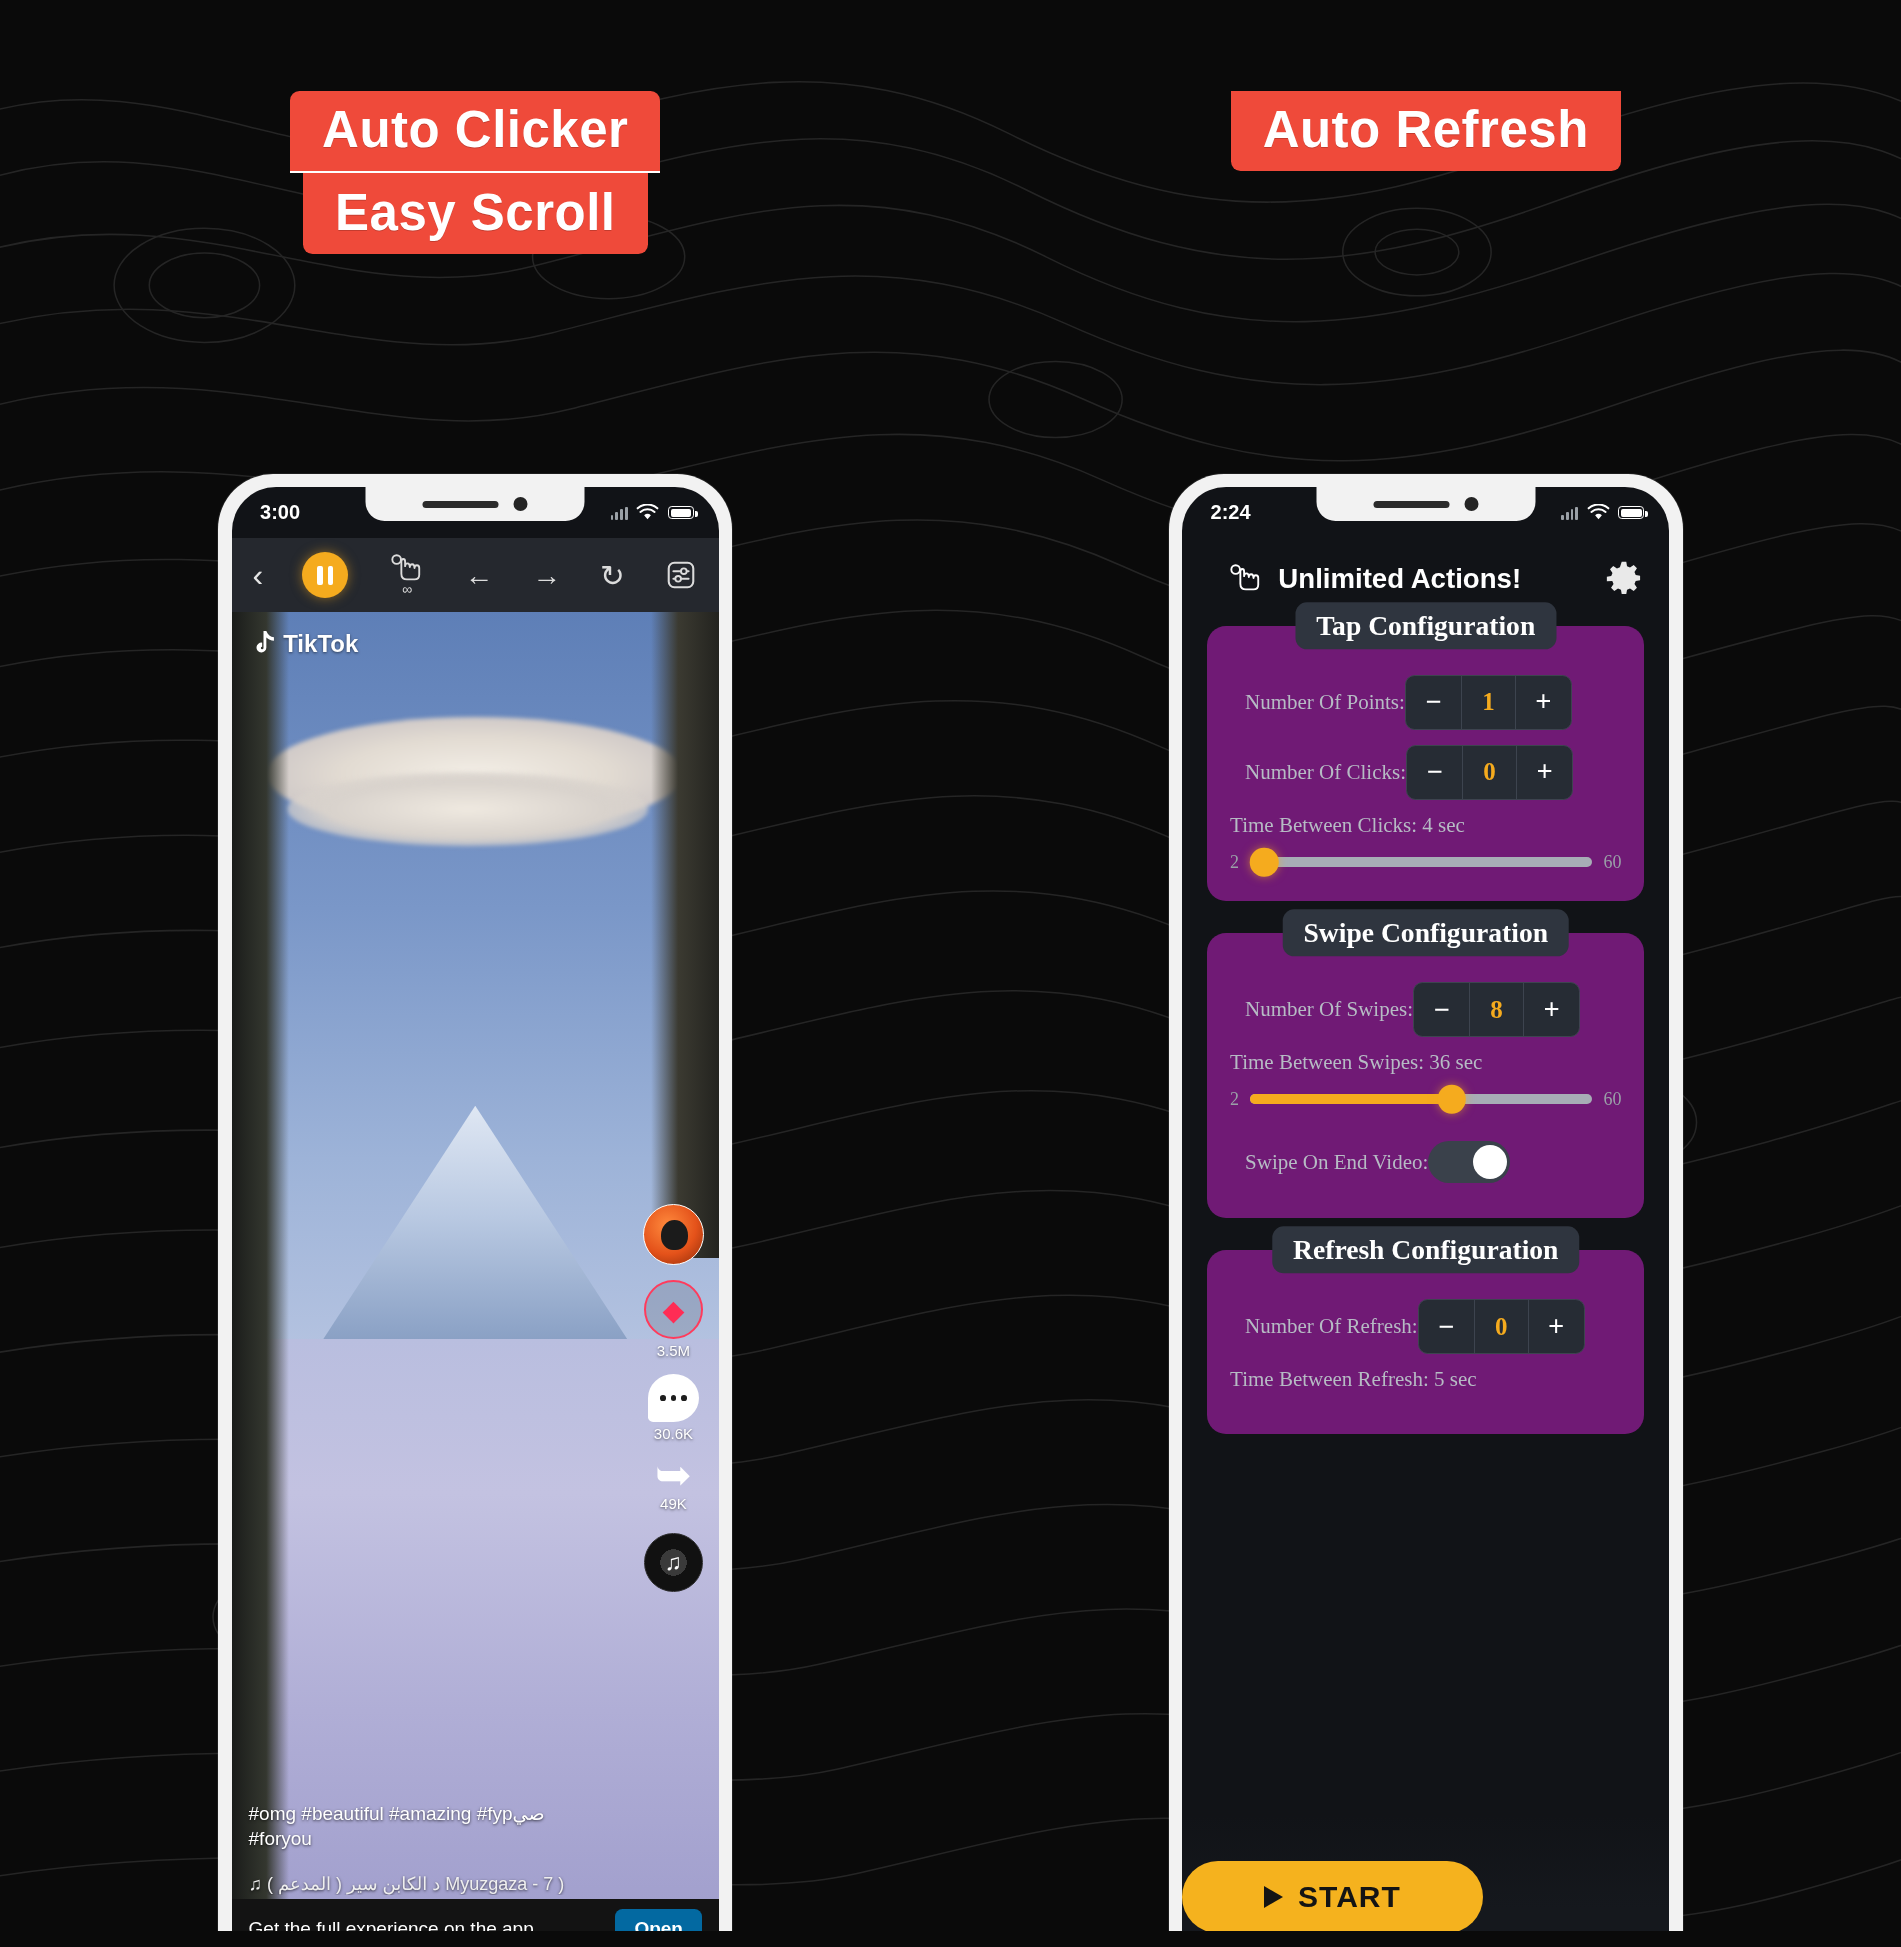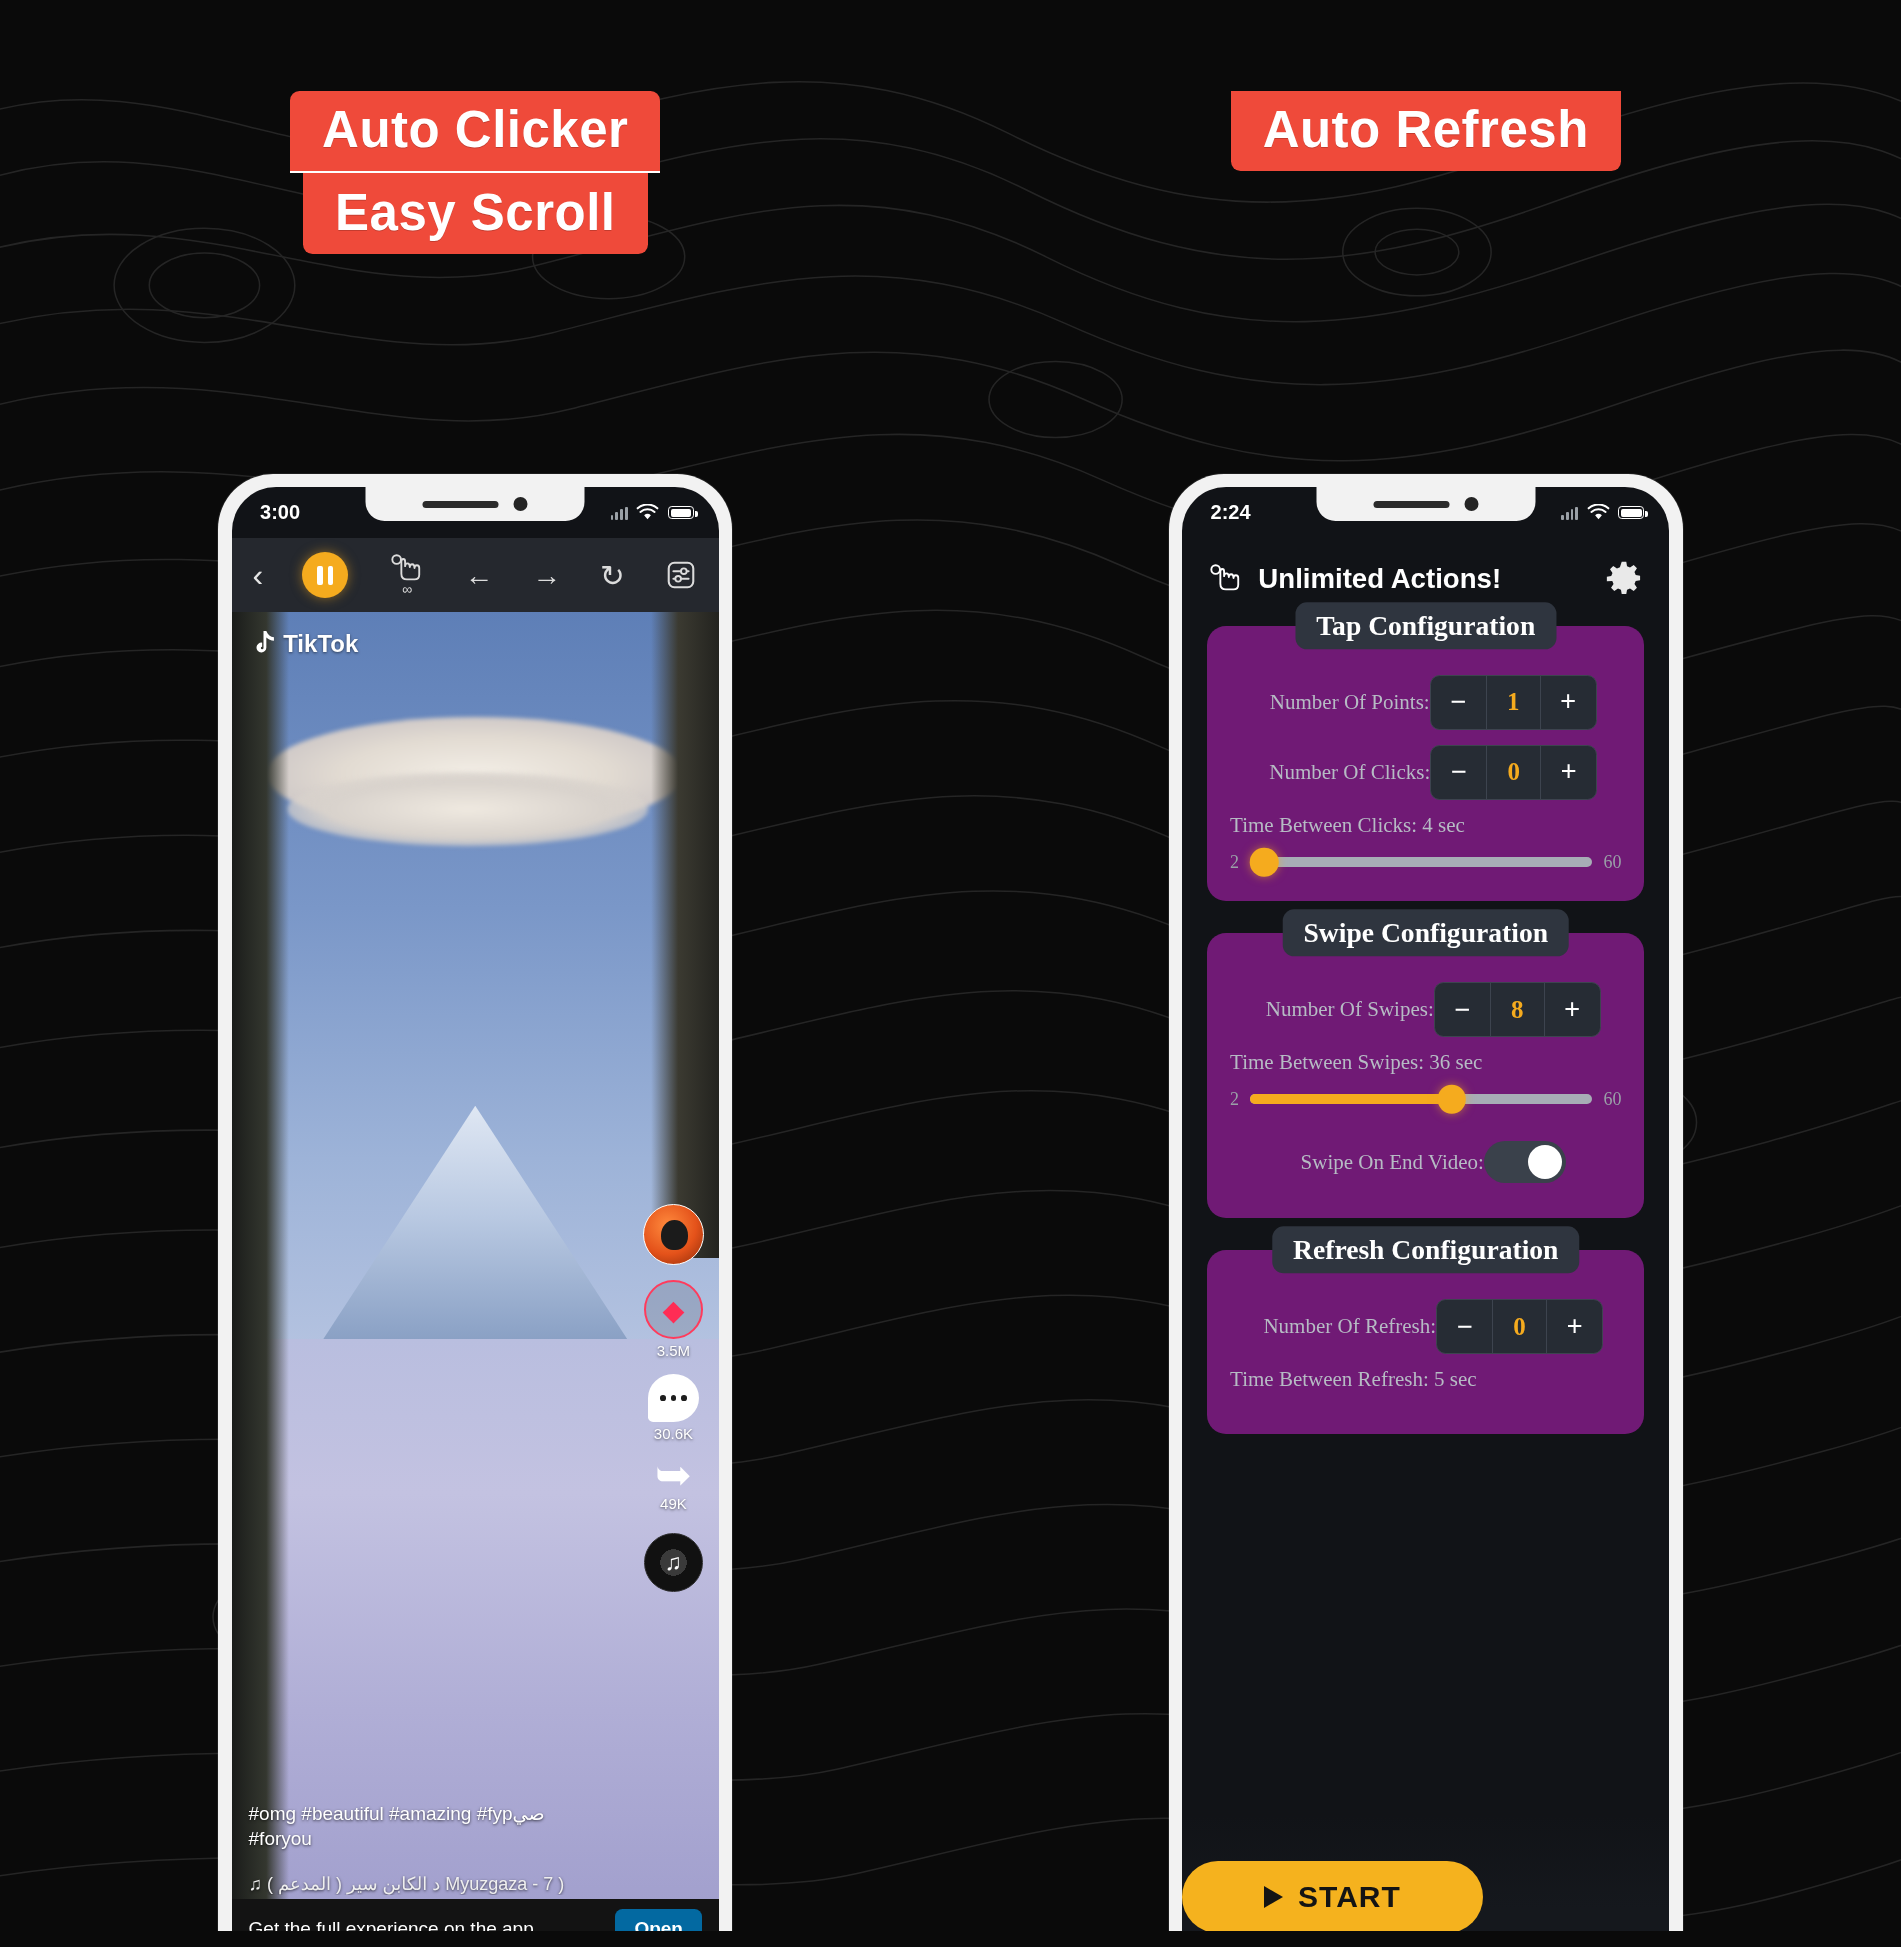--- a/index.html
+++ b/index.html
@@ -249,39 +249,40 @@
   .open-btn{
     background:#0369a1; color:#fff; font-size:19px; font-weight:bold;
     padding:8.6px 19px; border-radius:7.6px;
   }
 
   
   .app-header{
     height:82px; display:flex; align-items:center; justify-content:space-between;
     padding:0 25px;
     color:#fff;
+    margin-left:20px;
   }
   .app-title{ display:flex; align-items:center; gap:13.3px; font-size:27.6px; font-weight:bold;}
   .gear{ font-size:38px; color:#e9e9e9; line-height:1;}
 
   .cards{ padding:5.7px 25px 0 25px; display:flex; flex-direction:column; gap:32px;}
   .card{
     background:#701a75;
     border-radius:19px;
     padding:49px 23px 28.5px 23px;
     position:relative;
     font-family:Liberation Serif, serif;
   }
   .card-title{
     position:absolute; top:-1.9px; left:50%; transform:translate(-50%,-46%);
     background:#2f353f;
     color:#fff; font-weight:bold; font-size:27.6px;
     padding:7.6px 21px; border-radius:11.4px; white-space:nowrap;
   }
-  .row{ display:flex; align-items:center; justify-content:center; min-height:55px;margin-left:15px;}
+  .row{ display:flex; align-items:center; justify-content:flex-start; min-height:55px;margin-left:15px;}
   .row + .row{ margin-top:15px; }
   .row-label{ color:#b6bbc4; font-size:21px;}
   .stepper{
     display:flex; align-items:center;
     border:1px solid #3d444f; border-radius:9.5px;
     overflow:hidden; background:#262c34;
   }
   .stepper .seg{
     width:55px; height:53px;
     display:flex;align-items:center;justify-content:center;

